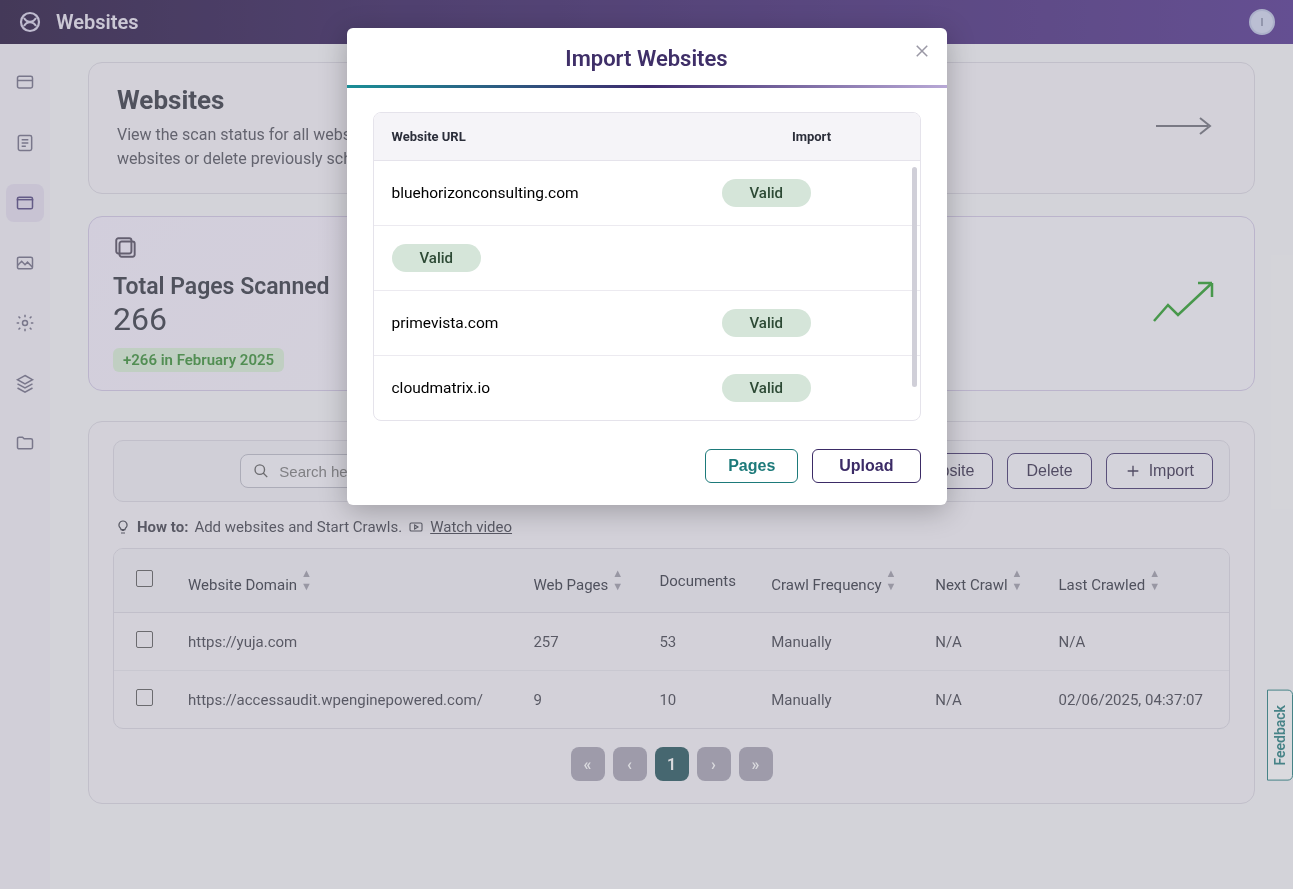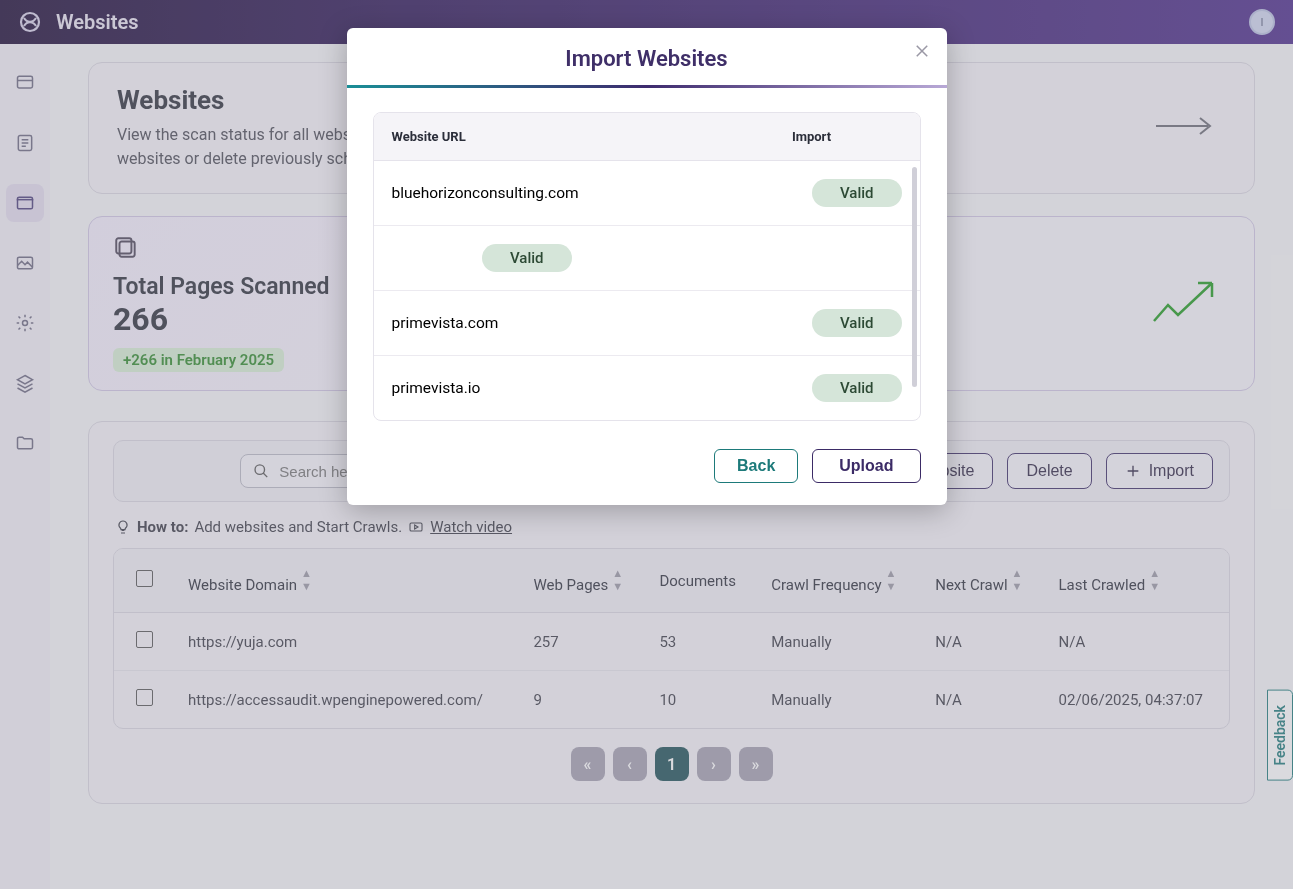--- a/index.html
+++ b/index.html
@@ -114,21 +114,21 @@
     padding: 18px 24px;
     background: linear-gradient(135deg,#f3edfc 0%,#f6f4fa 60%);
     margin-bottom: 30px;
     position:relative;
   }
   .stat-card .icon-box svg{width:26px;height:26px;color:#4a4357;}
   .stat-card .label {
     font-size:23px;font-weight:600;margin-top:8px;
   }
   .stat-card .value {
-    font-size:32px;font-weight:700;
+    font-size:32px;font-weight:400;
   }
   .stat-card .delta {
     display:inline-block;
     margin-top:10px;
     background:#d8efd5;
     color:#2e8a2a;
     font-weight:600;
     font-size:15px;
     padding:3px 10px;border-radius:6px;
   }
@@ -289,21 +289,21 @@
   }
   .review-head .c1{flex:1;}
   .review-head .c2{width:180px;text-align:center;}
   .review-row {
     display:flex;align-items:center;
     padding:18px 18px;border-bottom:1px solid #eceaf0;
     font-size:15.5px;
   }
   .review-row:last-child{border-bottom:none;}
   .review-row .c1{flex:1;color:#000000;}
-  .review-row .c2{width:180px;display:flex;justify-content:flex-end;}
+  .review-row .c2{width:180px;display:flex;justify-content:flex-start;}
   .pill {
     background:#d5e5d9;color:#2d4a35;
     padding:5px 28px;border-radius:18px;font-size:15px;font-weight:500;
   }
   .review-scroll{max-height:300px;overflow:hidden;position:relative;}
   .scroll-thumb{position:absolute;right:3px;top:6px;width:5px;height:220px;background:#d0cfd8;border-radius:3px;}
   .modal-footer {
     display:flex;justify-content:flex-end;gap:14px;
     padding:18px 26px 22px 26px;
   }
@@ -521,25 +521,25 @@
               <span class="pill">Valid</span>
             </div>
           </div>
           <div class="review-row">
             <div class="c1">primevista.com</div>
             <div class="c2">
               <span class="pill">Valid</span>
             </div>
           </div>
           <div class="review-row">
-            <div class="c1">primevista.io</div>
+            <div class="c1">cloudmatrix.io</div>
             <div class="c2">
               <span class="pill">Valid</span>
             </div>
           </div>
         </div>
     </div>
   </div>
   <div class="modal-footer">
-    <button class="btn-back">Back</button>
+    <button class="btn-back">Pages</button>
     <button class="btn-upload">Upload</button>
   </div>
 </div>
 
 </body></html>

